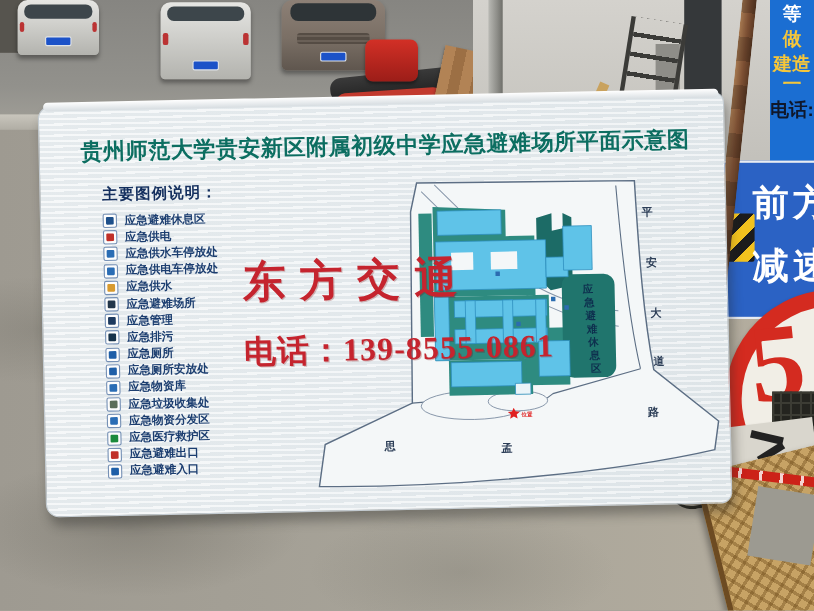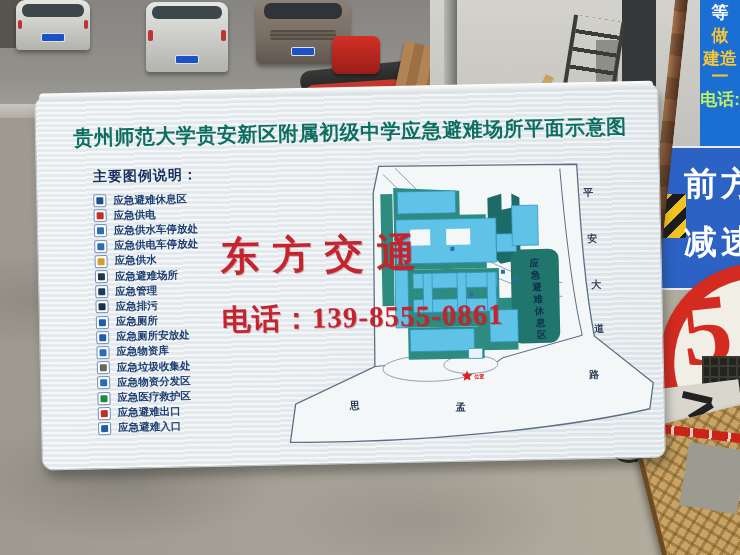--- a/index.html
+++ b/index.html
@@ -172,21 +172,21 @@
 <div id="ladder" class="abs"></div>
 <div id="broom" class="abs"></div>
 <div id="debris" class="abs"></div>
 <div id="pole-center" class="abs"></div>
 <div id="pole-right" class="abs"></div>
 
 <div id="banner" class="abs" style="background: rgb(27, 110, 210);">
     <div class="bch" style="color: rgb(255, 255, 255);">等</div>
     <div class="bch" style="color: rgb(245, 198, 58);">做</div>
     <div class="bch" style="color: rgb(245, 198, 58);">建造一</div>
-    <div class="bch" style="color: #bef264;">电话:</div>
+    <div class="bch" style="color: #0f172a;">电话:</div>
   </div>
 
 <div id="traffic-sign" class="abs" style="background: rgb(43, 98, 196);">
   <span id="chevron"></span>
   <span id="ts1" class="ts-line">前方</span>
   <span id="ts2" class="ts-line">减速</span>
 </div>
 
 <div id="circle-sign" class="abs">
   <span id="circle-ring"></span>

